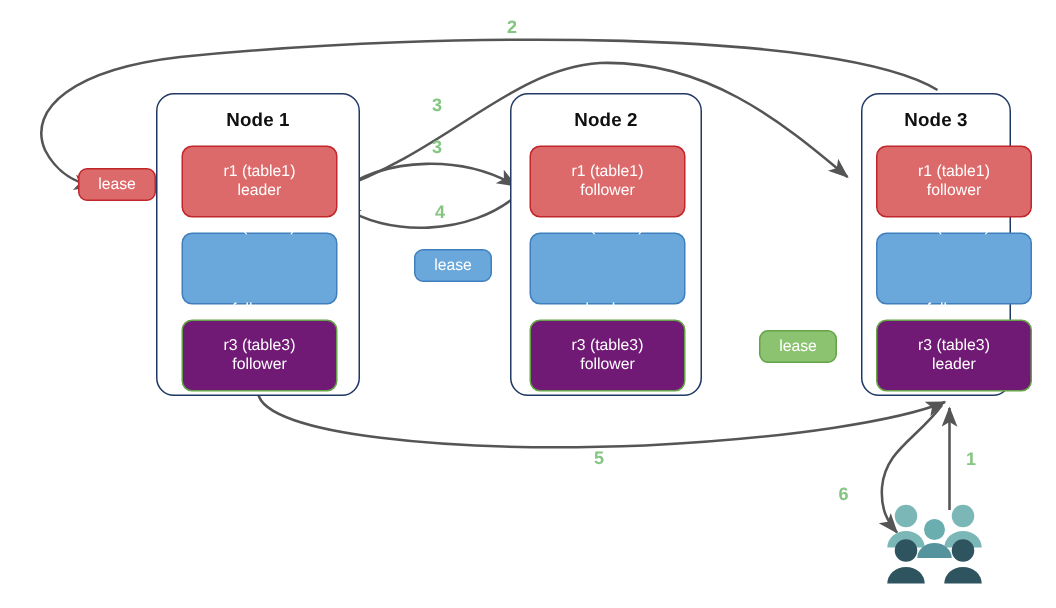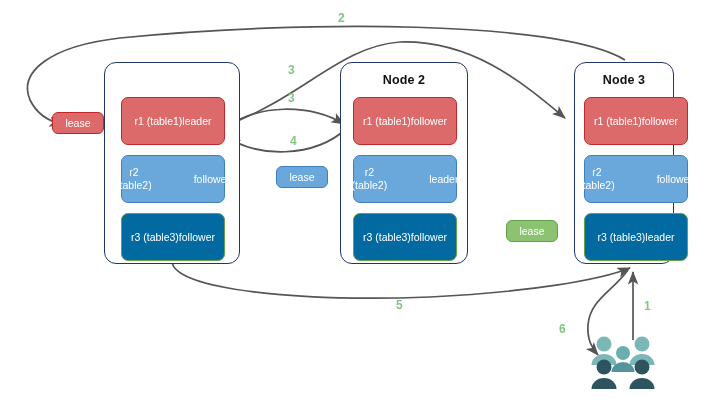--- a/index.html
+++ b/index.html
@@ -41,32 +41,31 @@
     font-size: 12.5px;
     font-weight: bold;
     color: #101010;
     letter-spacing: 0.1px;
   }
   .replica {
     position: absolute;
     box-sizing: border-box;
     border-radius: 7px;
     display: flex;
-    flex-direction: row;
+    flex-direction: column;
     align-items: center;
     justify-content: center;
     color: #ffffff;
     font-size: 10.5px;
     line-height: 13px;
-    text-align: center;
   }
   .replica .ln { display: block; }
   .rep-red   { background: #dd6a6a; border: 1.5px solid #c0262a; }
   .rep-blue  { background: #6aa8dc; border: 1.5px solid #3f7fbd; gap: 42px; }
-  .rep-green { background: #0369a1; border: 1.5px solid #64a349; }
+  .rep-green { background: #701a75; border: 1.5px solid #64a349; }
   .lease {
     position: absolute;
     box-sizing: border-box;
     border-radius: 6px;
     display: flex;
     align-items: center;
     justify-content: center;
     color: #ffffff;
     font-size: 10.5px;
     line-height: 12px;
@@ -106,20 +105,21 @@
     <path d="M 346 129 C 314 158, 256 158, 228 137" fill="none" stroke="#555555" stroke-width="1.7" marker-end="url(#ah)"></path>
 
     <path d="M 172 262 C 176 290, 300 302, 430 297 C 530 292, 600 280, 630 268" fill="none" stroke="#555555" stroke-width="1.7" marker-end="url(#ah)"></path>
 
     <path d="M 633 340 L 633 272" fill="none" stroke="#555555" stroke-width="1.7" marker-end="url(#ah)"></path>
 
     <path d="M 628 270 C 612 292, 590 300, 588 325 C 587 340, 592 348, 598 355" fill="none" stroke="#555555" stroke-width="1.7" marker-end="url(#ah)"></path>
   </svg>
 
   <div class="node-box" style="left:104px; top:62px; width:136px; height:202px;">
+    <div class="node-title">Node 1</div>
 
     <div class="replica rep-red" style="left:16px; top:34px; width:104px; height:48px;">
       <span class="ln">r1 (table1)</span>
       <span class="ln">leader</span>
     </div>
 
     <div class="replica rep-blue" style="left:16px; top:92px; width:104px; height:48px;">
       <span class="ln">r2 (table2)</span>
       <span class="ln">follower</span>
     </div>

